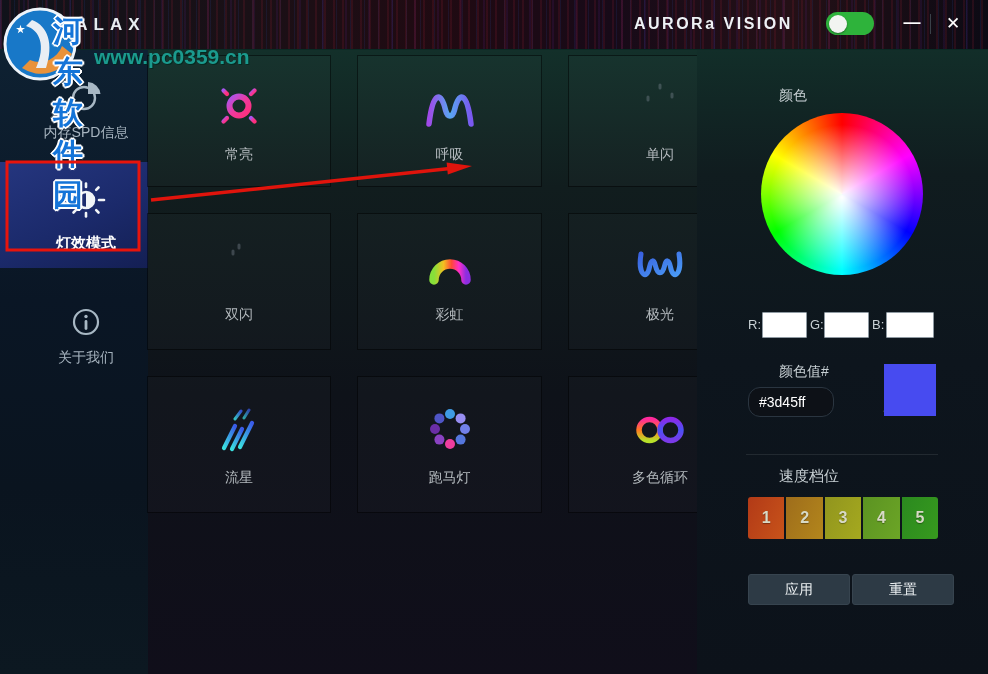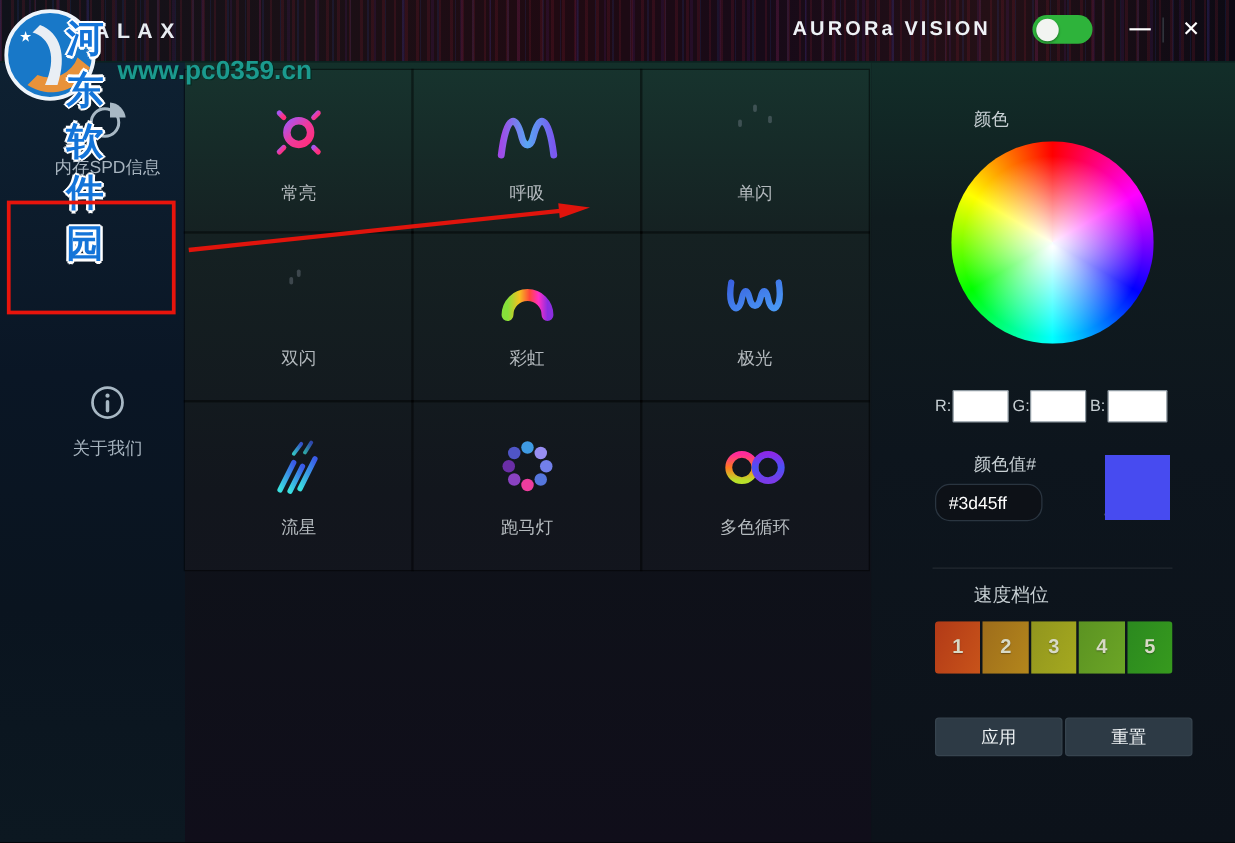--- a/index.html
+++ b/index.html
@@ -35,21 +35,21 @@
     align-items:center;cursor:pointer;padding-left:24px;}
   .side-item .lbl{margin-top:6px;font-size:14px;color:#a7b4bf;}
   .side-item.active{background:linear-gradient(155deg,#25367f 0%,#1b2a6b 55%,#141f54 100%);
     height:106px;justify-content:center;}
   .side-item.active .lbl{color:#fff;font-weight:bold;font-size:15px;}
 
   
   .main{position:absolute;left:148px;top:50px;width:549px;height:624px;
     background:linear-gradient(180deg,#13302a 0%,#111d1e 22%,#0e1219 55%,#100e1a 100%);}
   .grid{position:absolute;left:0;top:6px;display:grid;
-    grid-template-columns:182px 183px 182px;grid-template-rows:130px 135px 135px 135px;}
+    grid-template-columns:182px 183px 182px;grid-template-rows:130px 135px 135px 135px;gap:28px;}
   .cell{display:flex;flex-direction:column;align-items:center;justify-content:center;
     gap:11px;background:rgba(255,255,255,0.018);
     outline:1px solid rgba(0,0,0,0.45);cursor:pointer;}
   .cell .lbl{font-size:14px;color:#b4babe;}
 
   
   .rightpanel{position:absolute;left:697px;top:50px;width:291px;height:624px;
     background:linear-gradient(180deg,#122e29 0%,#101c1f 20%,#0d151d 50%,#0c121a 100%);}
   .pl{position:absolute;color:#c8d0d4;font-size:14px;margin-left:31px;}
   .wheel{position:absolute;left:64px;top:63px;width:162px;height:162px;border-radius:50%;
@@ -111,20 +111,39 @@
     <div class="side-item" style="top:28px;">
       <span>
         <svg width="36" height="36" viewBox="0 0 36 36">
           <circle cx="16" cy="20" r="11" fill="none" stroke="#a8b8c4" stroke-width="2.4"></circle>
           <path d="M20 16 L20 4 A13.5 13.5 0 0 1 32.5 16 Z" fill="#a8b8c4"></path>
         </svg>
       </span>
       <span class="lbl">内存SPD信息</span>
     </div>
 
+    <div class="side-item active" style="top:112px;">
+      <span>
+        <svg width="46" height="46" viewBox="0 0 46 46">
+          <g stroke="#f2f5f8" stroke-width="2.6" stroke-linecap="round">
+            <circle cx="23" cy="22" r="8" fill="none"></circle>
+            <line x1="5" y1="22" x2="10" y2="22"></line>
+            <line x1="36" y1="22" x2="41" y2="22"></line>
+            <line x1="23" y1="5.5" x2="23" y2="9"></line>
+            <line x1="23" y1="35" x2="23" y2="38.5"></line>
+            <line x1="10.5" y1="9.5" x2="12.8" y2="11.8"></line>
+            <line x1="33.2" y1="11.8" x2="35.5" y2="9.5"></line>
+            <line x1="10.5" y1="34.5" x2="12.8" y2="32.2"></line>
+            <line x1="33.2" y1="32.2" x2="35.5" y2="34.5"></line>
+          </g>
+          <path d="M23 14 A8 8 0 0 1 23 30 Z" fill="#f2f5f8"></path>
+        </svg>
+      </span>
+      <span class="lbl">灯效模式</span>
+    </div>
 
     <div class="side-item" style="top:255px;">
       <span>
         <svg width="34" height="34" viewBox="0 0 34 34">
           <circle cx="17" cy="17" r="12" fill="none" stroke="#a8b8c4" stroke-width="2.2"></circle>
           <circle cx="17" cy="11.5" r="1.7" fill="#a8b8c4"></circle>
           <rect x="15.6" y="15" width="2.8" height="10" rx="1.4" fill="#a8b8c4"></rect>
         </svg>
       </span>
       <span class="lbl">关于我们</span>

